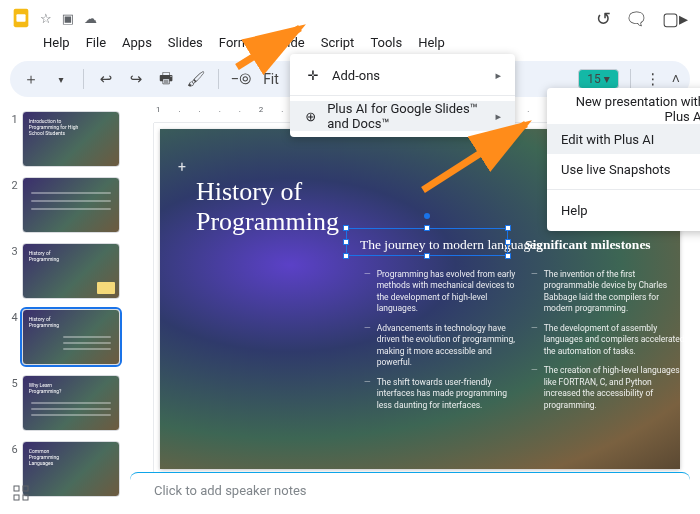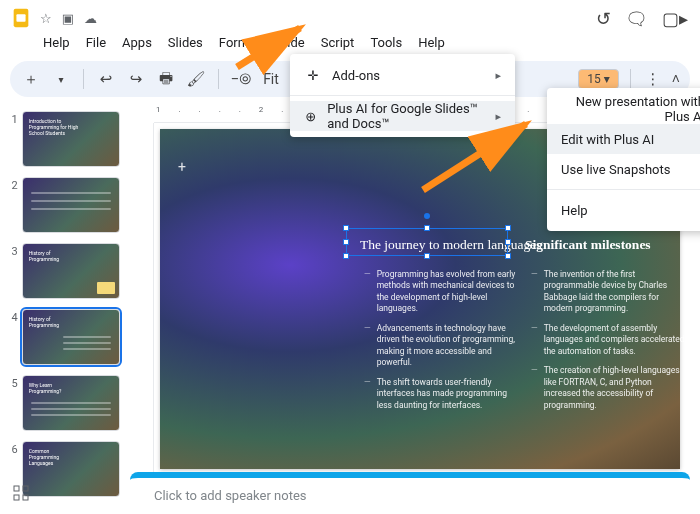--- a/index.html
+++ b/index.html
@@ -18,21 +18,21 @@
 
 .menubar { display: flex; gap: 2px; padding: 2px 36px 4px 36px; font-size: 13px; color: #202124; }
 .menubar .mi { padding: 3px 7px; border-radius: 4px; cursor: pointer; }
 .menubar .mi.sel { background: #e8eaed; }
 
 
 .toolbar { margin: 4px 10px 8px 10px; height: 36px; border-radius: 24px; background: #edf2fa; display:flex; align-items:center; padding: 0 10px; gap: 8px; color:#444; position:relative; }
 .toolbar .tb { display:flex; align-items:center; justify-content:center; min-width:22px; height:24px; cursor:pointer; font-size:15px; }
 .toolbar .sep { width:1px; height:20px; background:#c7cdd6; margin:0 3px; }
 .toolbar .fit { font-size:14px; }
-.toolbar .zoombox { border:1px solid #c7cdd6; border-radius:4px; padding:2px 8px; font-size:12px; background:#fdba74;text-align:center; }
+.toolbar .zoombox { border:1px solid #c7cdd6; border-radius:4px; padding:2px 8px; font-size:12px; background:#14b8a6;text-align:center; }
 .toolbar .right { margin-left:auto; display:flex; align-items:center; gap:8px; }
 .toolbar .chev-up { font-size:14px; cursor:pointer; }
 
 
 .main { display:flex; height: calc(514px - 30px - 24px - 44px); }
 .thumbs { width: 126px; padding: 6px 6px 6px 4px; overflow:hidden; }
 .thumb-row { display:flex; align-items:flex-start; margin-bottom:10px; }
 .thumb-num { width:14px; text-align:right; font-size:11px; color:#5f6368; margin-right:4px; padding-top:2px; }
 .thumb { width: 100px; height: 56px; border-radius:4px; border:1px solid #dadce0; background: linear-gradient(135deg, #3b2f6d 0%, #4a6b5c 60%, #6d5a3f 100%); position:relative; overflow:hidden; }
 .thumb.sel { outline: 2px solid #1a73e8; outline-offset: 0; }
@@ -57,21 +57,21 @@
 
 .selbox { position:absolute; border:1px solid #1a73e8; }
 .selbox .h { position:absolute; width:6px; height:6px; background:#fff; border:1px solid #1a73e8; }
 .selbox .h.tl{top:-4px;left:-4px} .selbox .h.tr{top:-4px;right:-4px}
 .selbox .h.bl{bottom:-4px;left:-4px} .selbox .h.br{bottom:-4px;right:-4px}
 .selbox .h.tm{top:-4px;left:50%;margin-left:-3px} .selbox .h.bm{bottom:-4px;left:50%;margin-left:-3px}
 .selbox .h.lm{left:-4px;top:50%;margin-top:-3px} .selbox .h.rm{right:-4px;top:50%;margin-top:-3px}
 .selbox .rot { position:absolute; top:-16px; left:50%; margin-left:-3px; width:6px; height:6px; background:#1a73e8; border-radius:50%; }
 
 
-.notes { position:absolute; bottom:0; left:130px; right:10px; height:42px; border-top:6px solid #0ea5e9; background:#fff; border-radius:8px 8px 0 0; padding:10px 24px; font-size:13px; color:#80868b; }
+.notes { position:absolute; bottom:0; left:130px; right:10px; height:42px; border-top:1px solid #0ea5e9; background:#fff; border-radius:8px 8px 0 0; padding:10px 24px; font-size:13px; color:#80868b; }
 .grid-btn { position:absolute; bottom:10px; left:10px; width:22px; height:22px; display:flex; align-items:center; justify-content:center; cursor:pointer; }
 
 
 .menu { position:absolute; background:#fff; border-radius:4px; box-shadow:0 2px 10px rgba(0,0,0,.25); padding:6px 0; font-size:13px; color:#202124; z-index:50; }
 .menu .row { display:flex; align-items:center; height:30px; padding:0 14px 0 14px; gap:10px; cursor:pointer; position:relative; }
 .menu .row:hover, .menu .row.hover { background:#eef1f4; }
 .menu .row .ricon { width:18px; display:flex; justify-content:center; }
 .menu .row .arrow { margin-left:auto; font-size:11px; color:#5f6368; }
 .menu hr { border:none; border-top:1px solid #e8eaed; margin:5px 0; }
 
@@ -189,20 +189,21 @@
         </div>
       </div>
   </div>
 
   <div class="canvas-wrap">
     <div class="ruler-h">1 . . . . 2 . . . . 3 . . . . 4 . . . . 5 . . . . 6 . . . . 7 . . . . 8 . . . . 9 . . . . 10</div>
     <div class="ruler-v"></div>
 
     <div class="slide">
       <div class="plus">+</div>
+      <h1><span>History of</span><br><span>Programming</span></h1>
       <div class="sub1">The journey to modern languages</div>
       <div class="sub2">Significant milestones</div>
 
       <div class="selbox" style="top:99px; left:186px; width:162px; height:28px;">
         <div class="rot"></div>
         <div class="h tl"></div>
           <div class="h tm"></div>
           <div class="h tr"></div>
         <div class="h lm"></div>
           <div class="h rm"></div>

